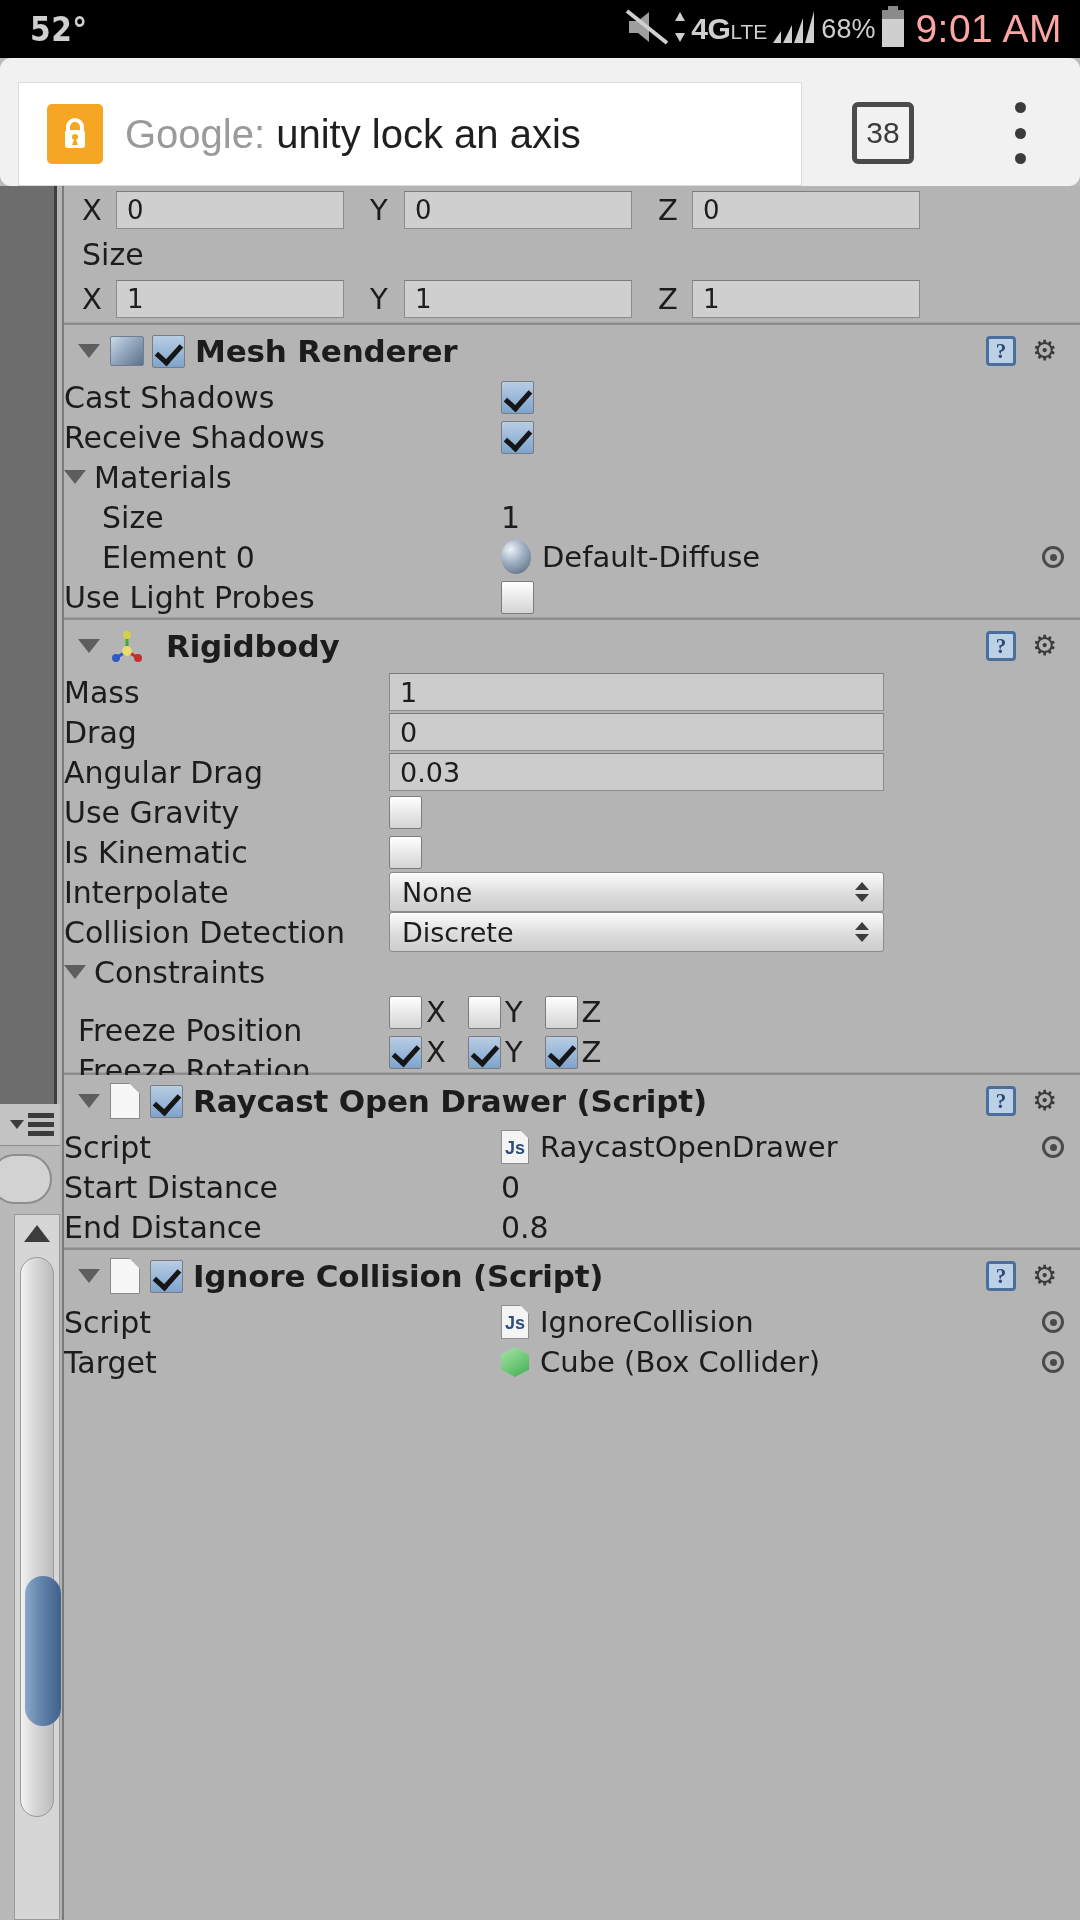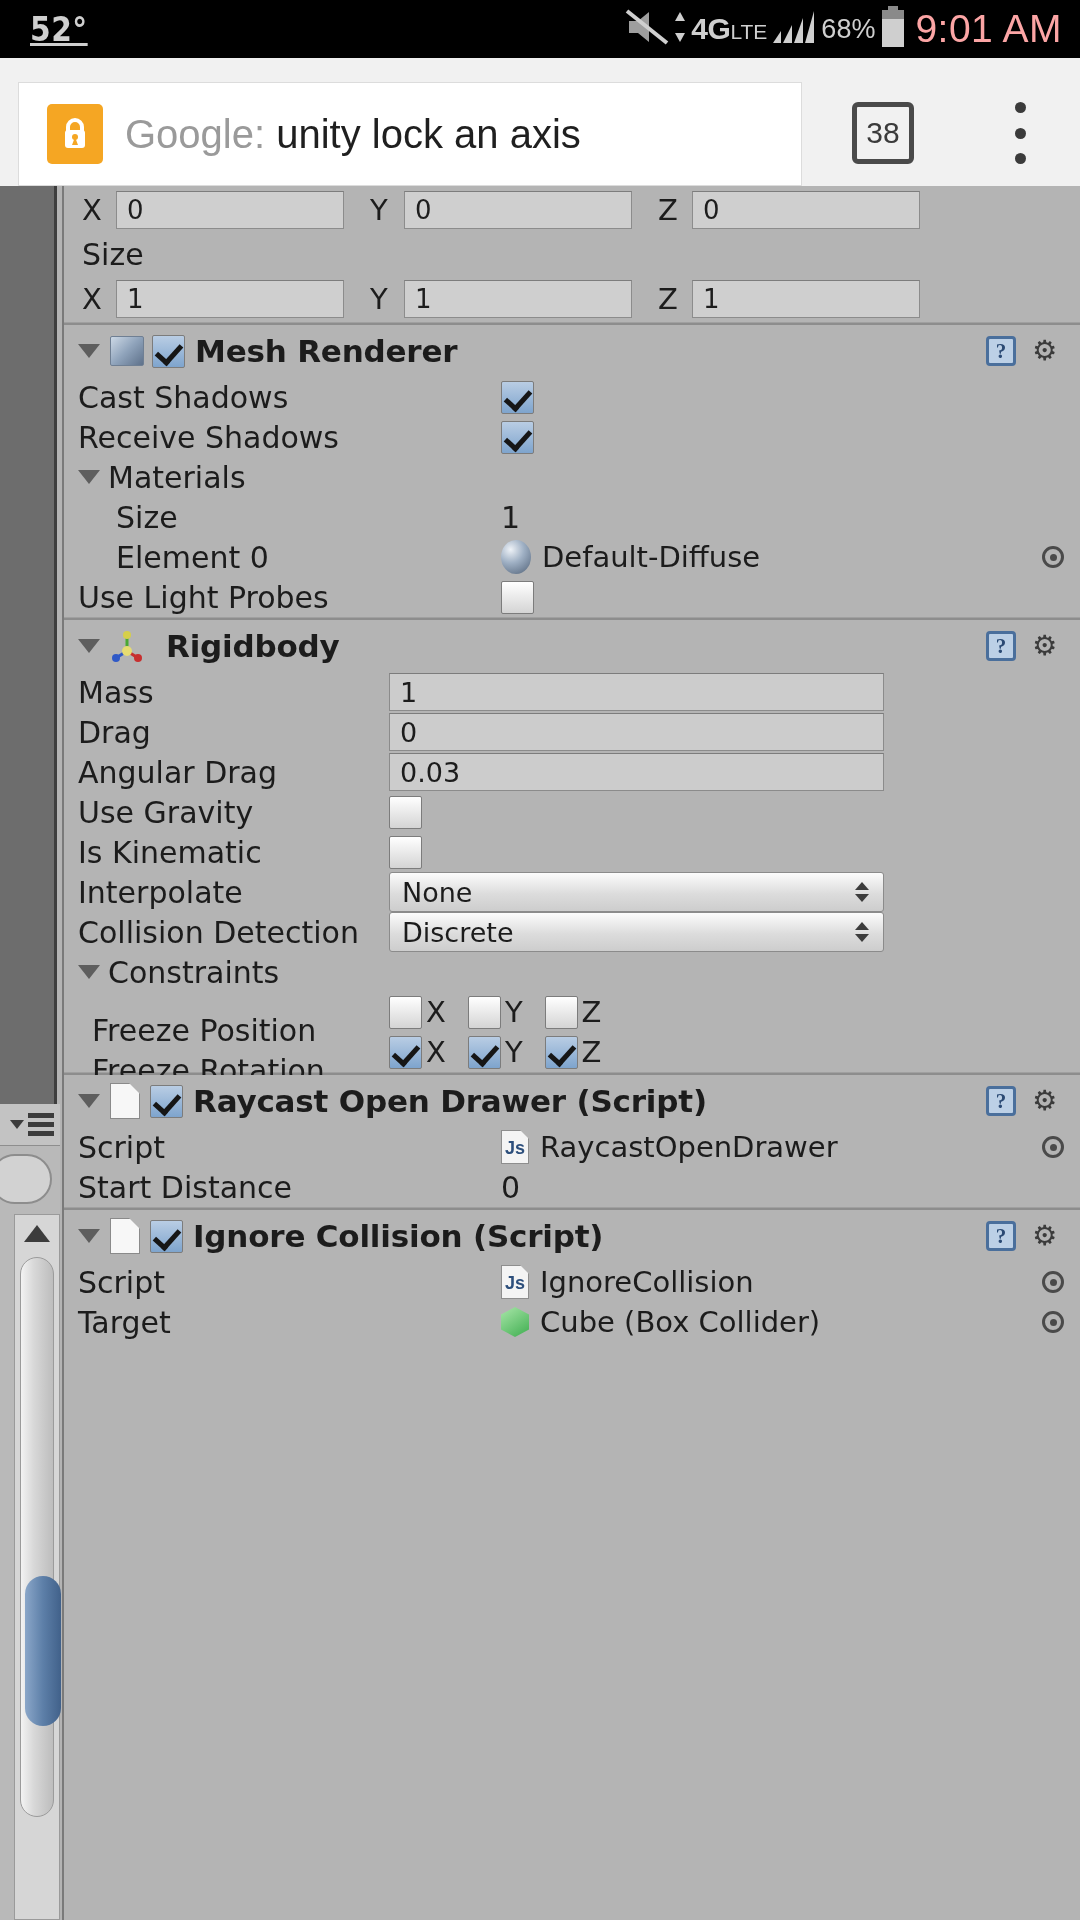--- a/index.html
+++ b/index.html
@@ -16,21 +16,20 @@
     width: 1080px; height: 58px;
     background: #000;
     display: flex; align-items: center;
     color: #cfcfcf;
   }
   .sb-temp {
     margin-left: 30px;
     font-size: 33px; font-weight: bold;
     letter-spacing: .5px;
     font-family: "DejaVu Sans Condensed", "Liberation Sans", sans-serif;
-    text-decoration: underline;
   }
   .sb-right {
     margin-left: auto; margin-right: 18px;
     display: flex; align-items: center; gap: 4px; text-align: center;
   }
   .sb-icon { display: block; }
   .sb-net {
     font-size: 30px; font-weight: bold;
     font-family: "Liberation Sans", sans-serif;
     letter-spacing: -0.5px;
@@ -47,20 +46,21 @@
     color: #fca5a5;
     letter-spacing: .5px;
     margin-left: 4px;
   }
 
   
   .chrome {
     position: absolute; top: 58px; left: 0;
     width: 1080px; height: 128px;
     background: #f1f1f1;
+    border-radius: 11px;
   }
   .omnibox {
     position: absolute; left: 18px; top: 24px;
     width: 784px; height: 104px;
     background: #fff;
     border: 1px solid #dcdcdc;
     display: flex; align-items: center;
   }
   .lock-badge {
     margin-left: 28px;
@@ -261,21 +261,20 @@
     width: 11px; height: 20px;
     border: solid #161616;
     border-width: 0 5px 5px 0;
     transform: rotate(42deg);
   }
 
   
   .prop {
     display: flex; align-items: center;
     height: 40px;
-    padding-left: 14px;
   }
   .prop .plabel { font-size: 30px; }
   .prop .plabel.ind1 { padding-left: 14px; margin-top: 37px; }
   .prop .plabel.ind2 { padding-left: 38px; }
   .valcol { position: absolute; left: 437px; display: flex; align-items: center; }
   .valcol.wide { left: 325px; }
 
   .field {
     position: absolute; left: 325px;
     height: 38px; width: 495px;
@@ -644,20 +643,24 @@
       <span class="valcol objref">
         <span class="js-icon">Js</span>
         <span>RaycastOpenDrawer</span>
       </span>
       <span class="odot"></span>
     </div>
     <div class="prop">
       <span class="plabel">Start Distance</span>
       <span class="valcol wide" style="left:437px">0</span>
     </div>
+    <div class="prop">
+      <span class="plabel">End Distance</span>
+      <span class="valcol wide" style="left:437px">0.8</span>
+    </div>
 
     <div class="sep"></div>
 
     <div class="comp-head">
       <span class="foldout"></span>
       <span class="doc-icon"></span>
       <span class="cb on"></span>
       <span class="comp-title" style="margin-left:10px">Ignore Collision (Script)</span>
       <span class="comp-icons">
         <span class="help-icon">?</span>

